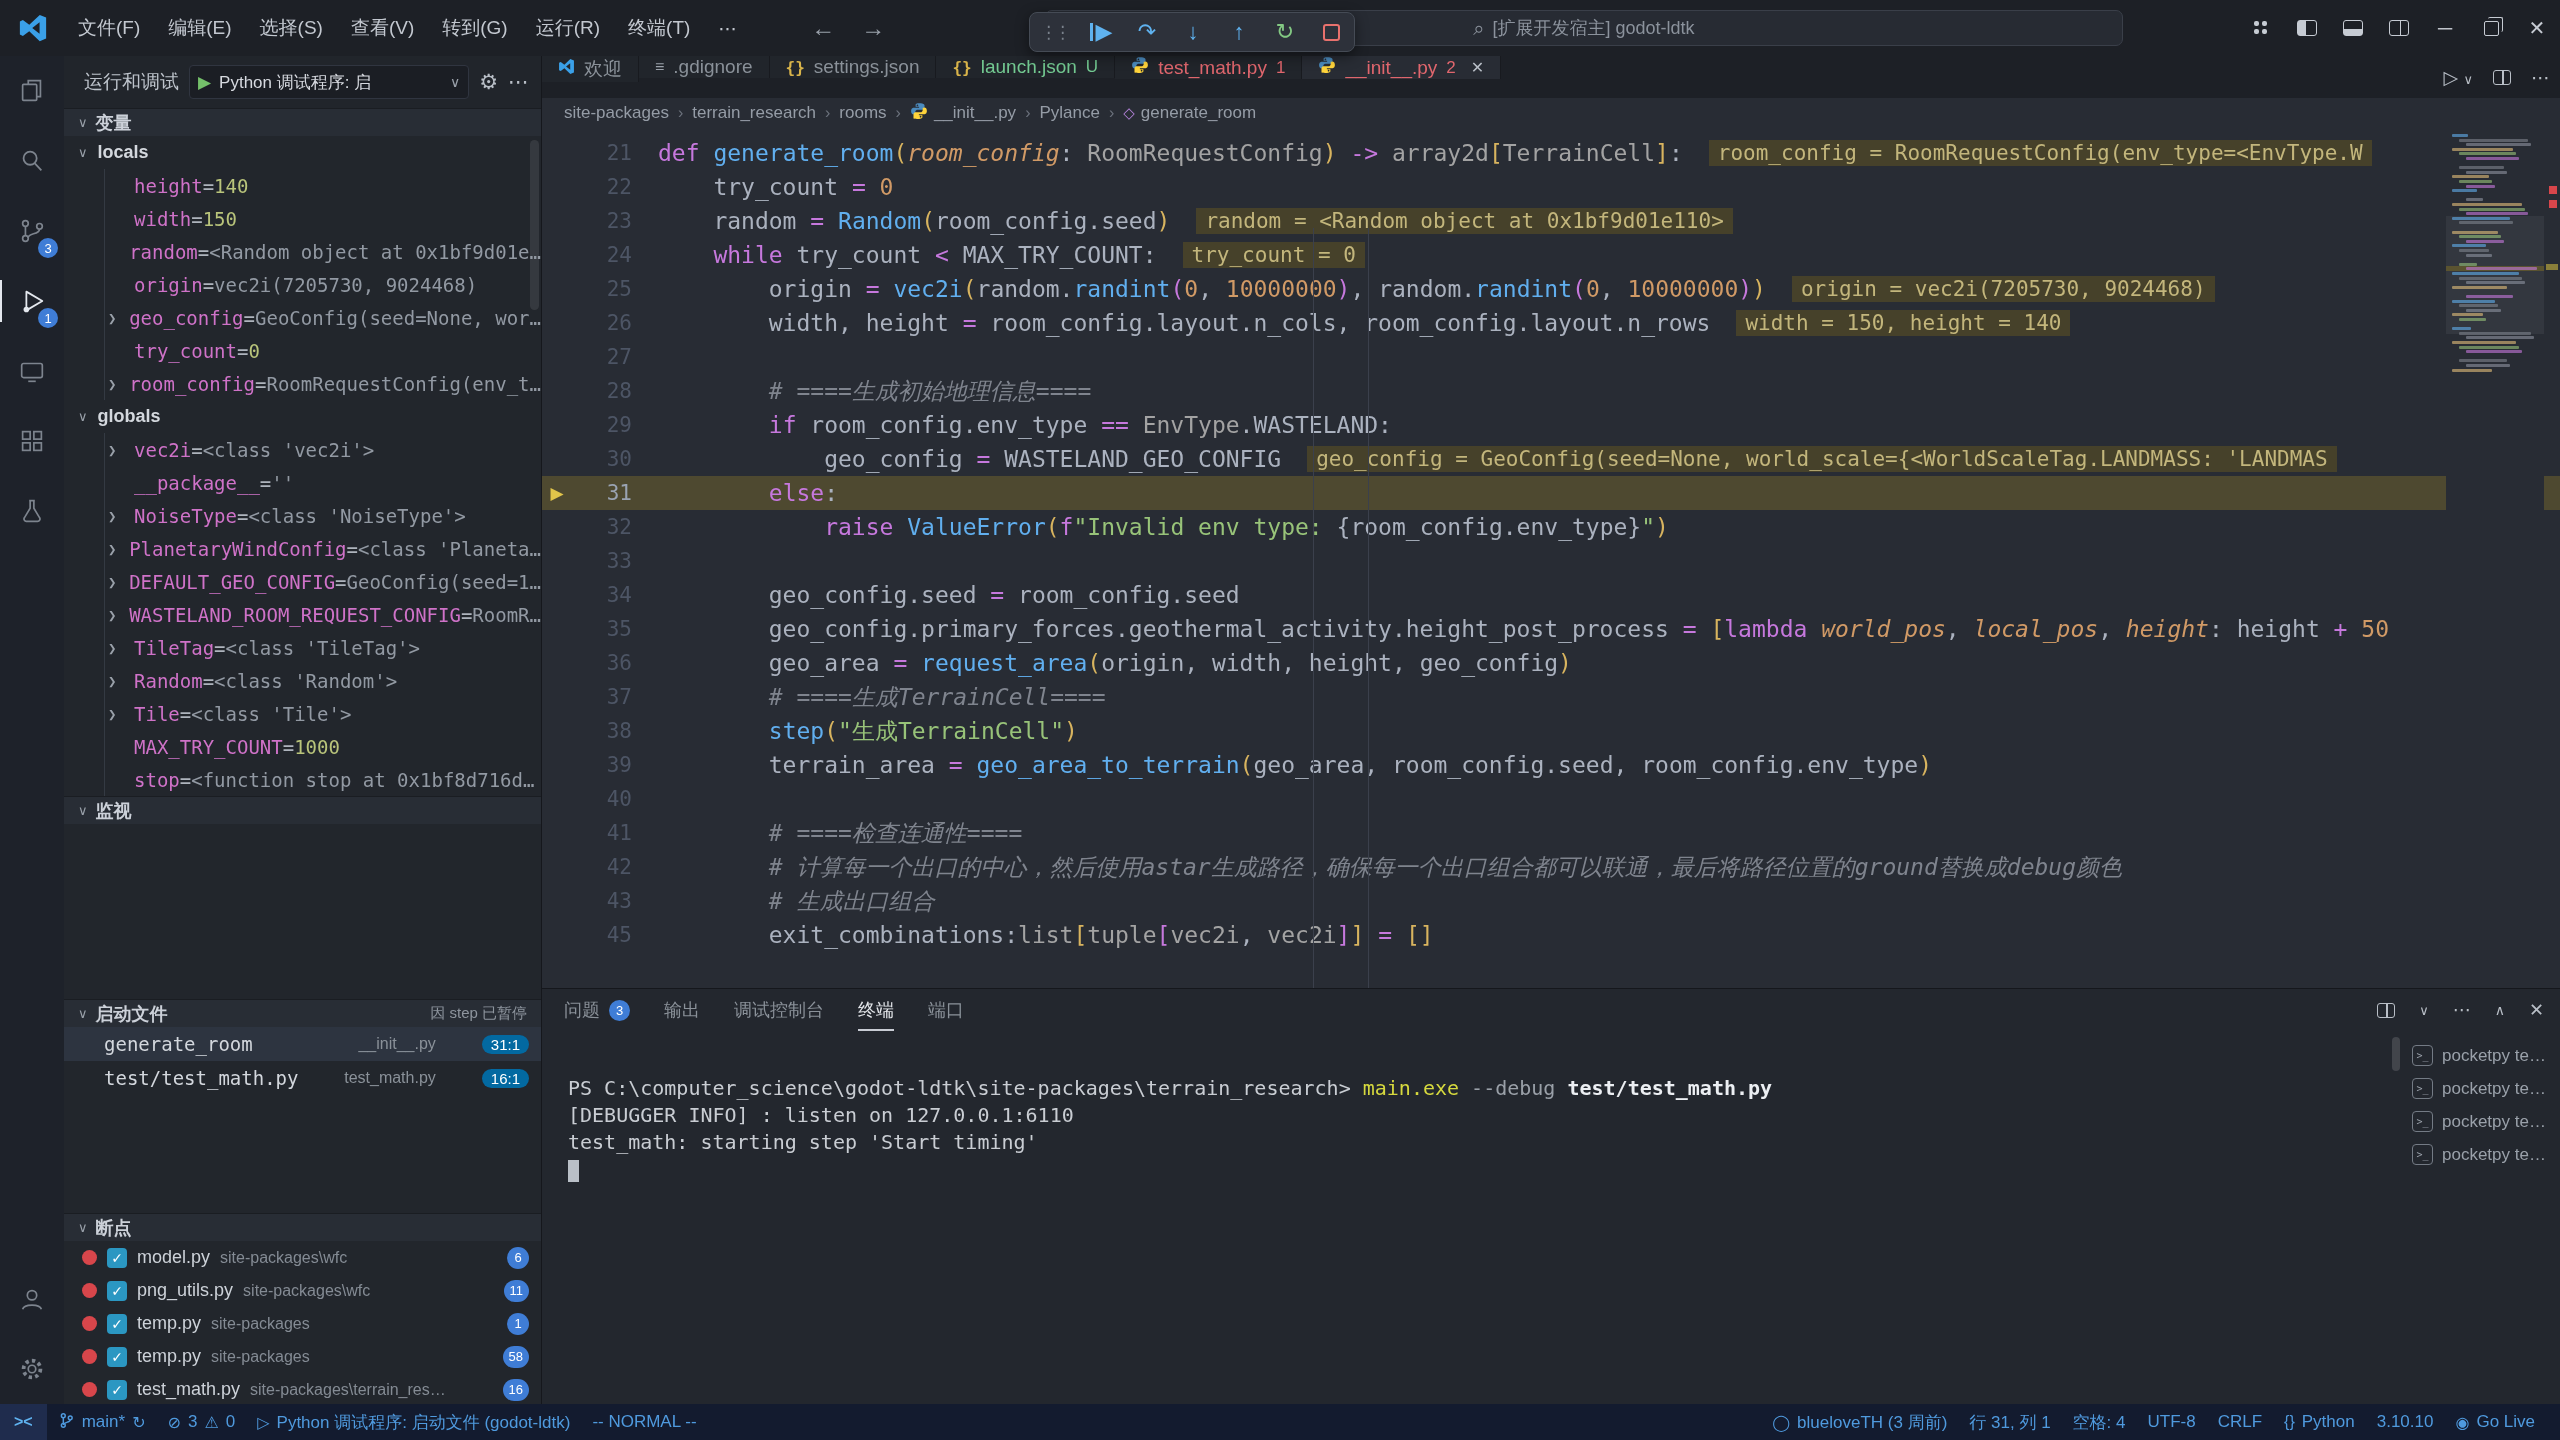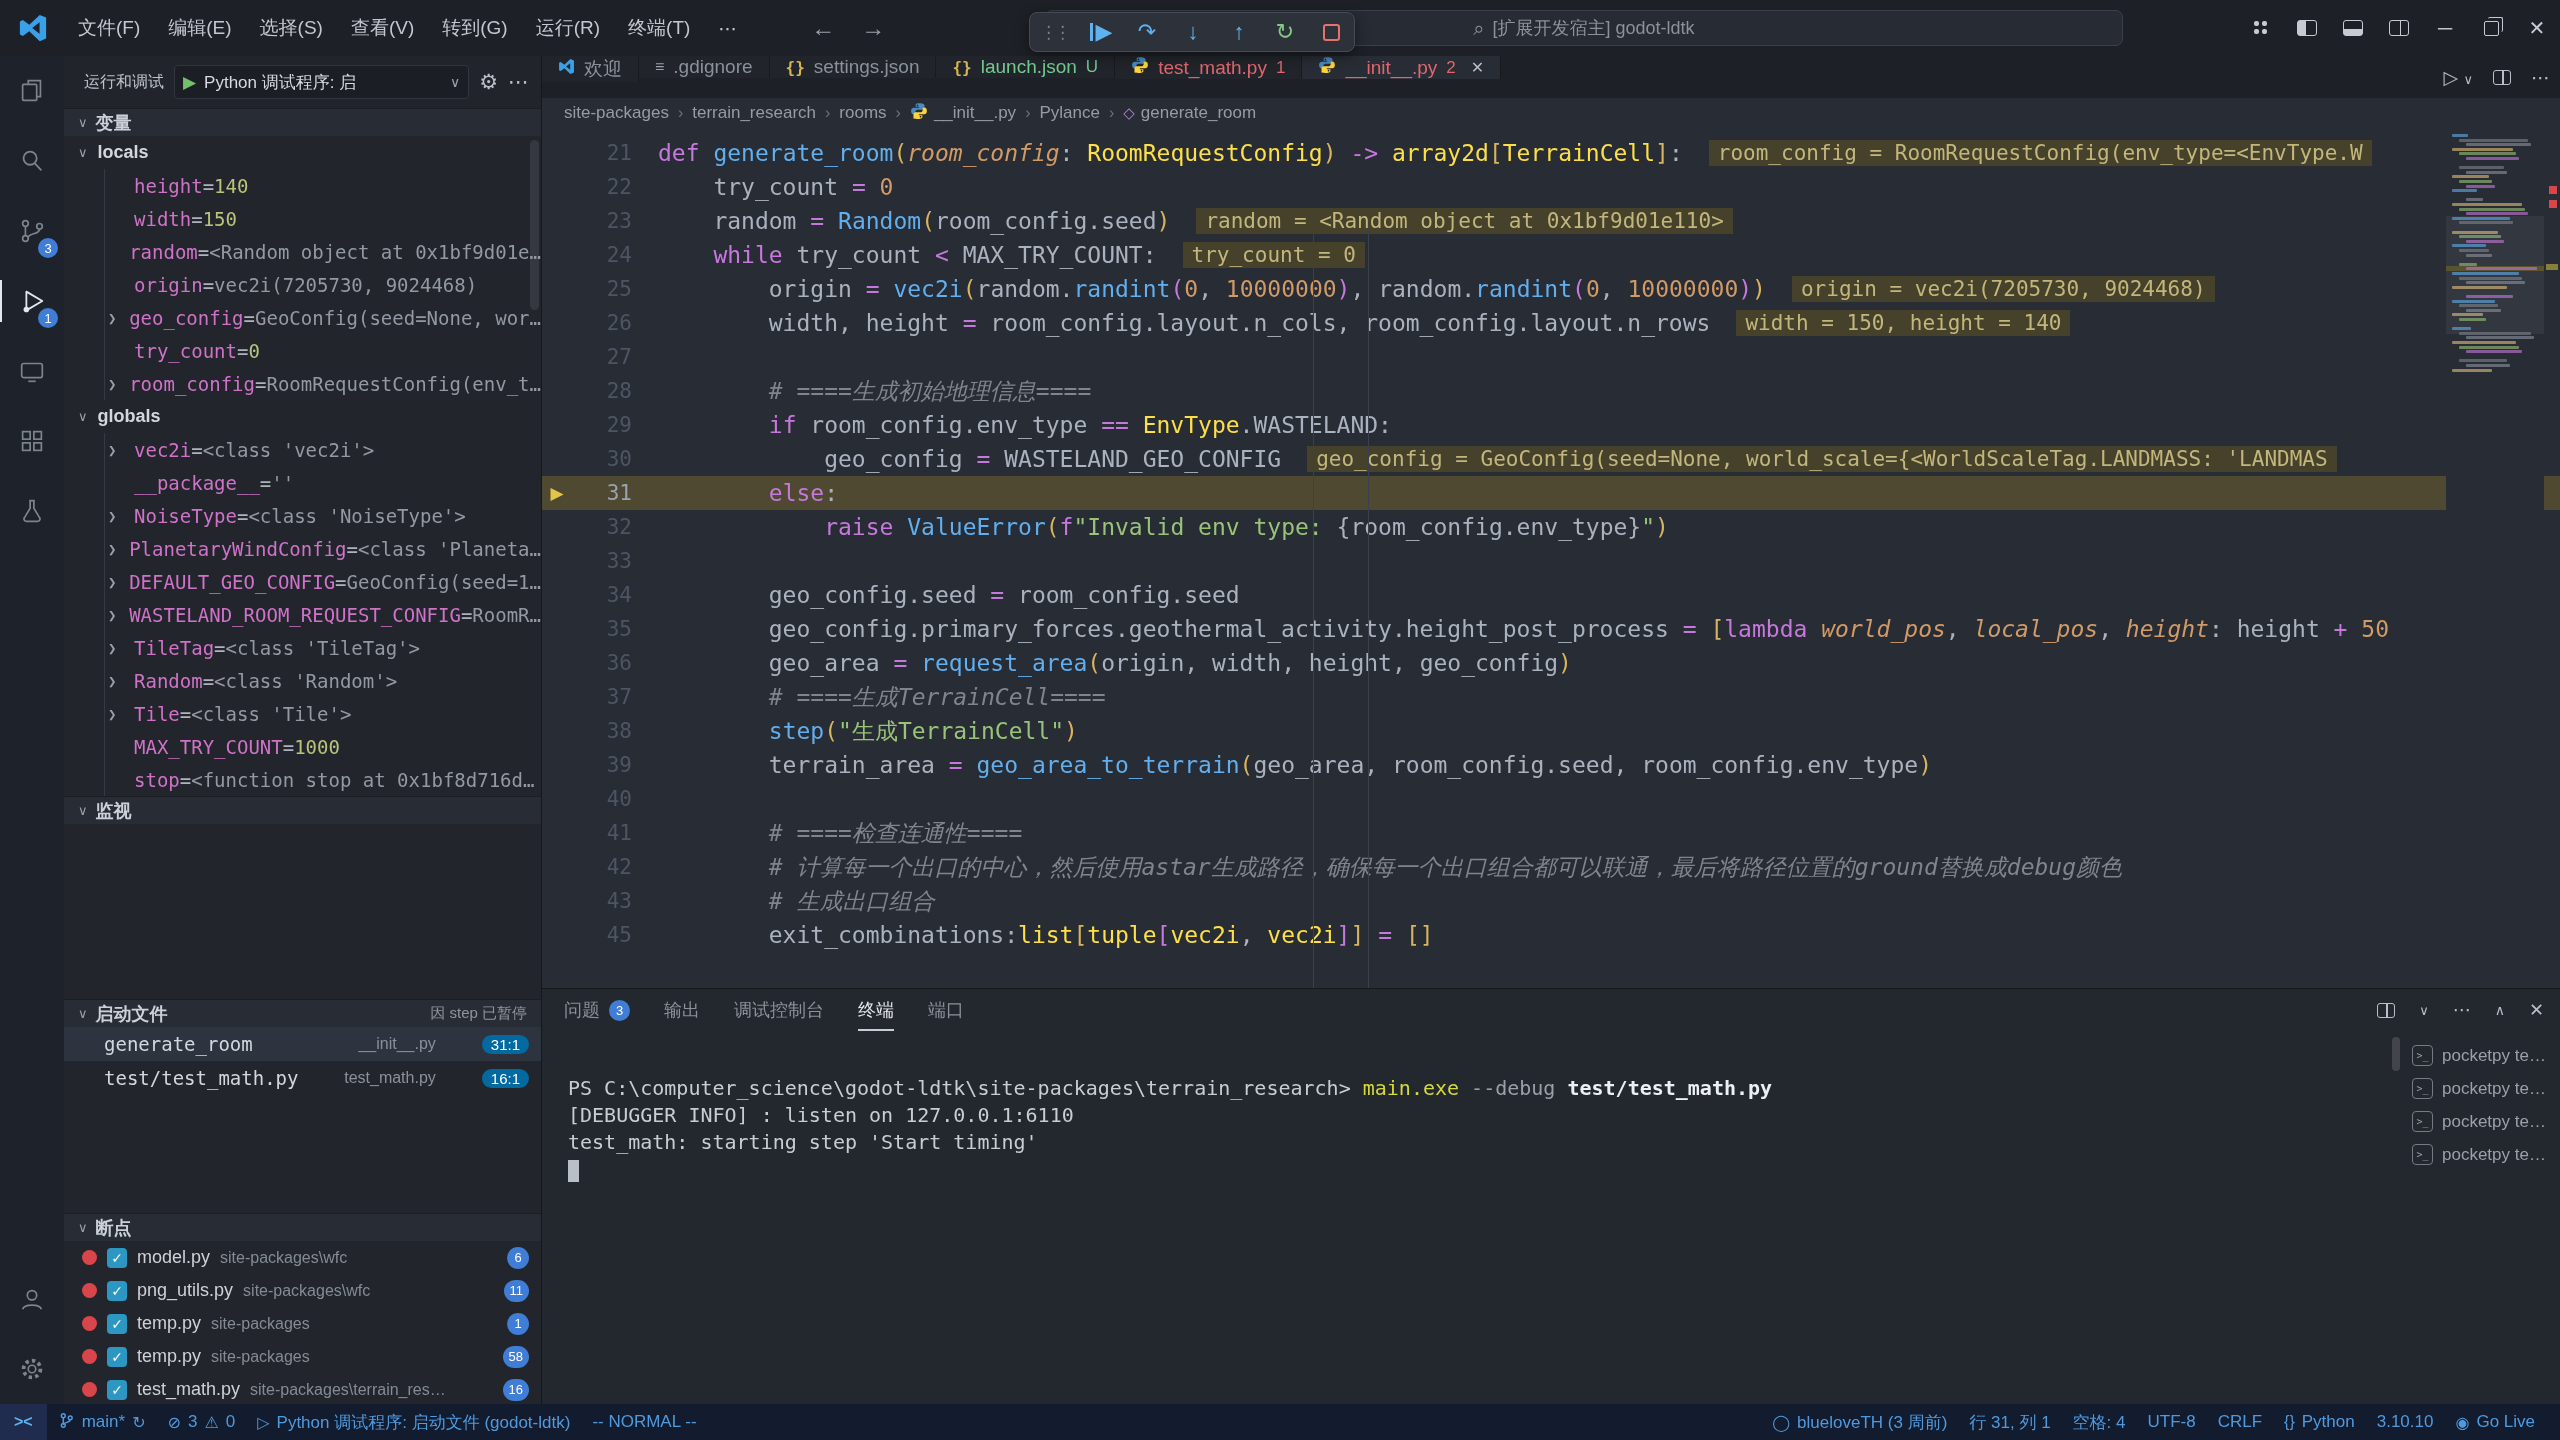--- a/index.html
+++ b/index.html
@@ -47,21 +47,21 @@
   .aitem.active { color:#e4e8ee; }
   .aitem.active::before { content:""; position:absolute; left:0; top:14px; bottom:14px; width:2px; background:#e4e8ee; }
   .abadge { position:absolute; right:6px; bottom:8px; min-width:20px; height:20px; border-radius:10px;
     background:#3f7dd6; color:#fff; font-size:13px; display:flex; align-items:center; justify-content:center; padding:0 5px; }
   .abottom { position:absolute; bottom:0; left:0; width:64px; }
 
   
   .sidebar { position:absolute; left:64px; top:56px; width:478px; bottom:36px; background:#21252b;
     border-right:1px solid #15171c; overflow:hidden; }
   .sb-head { height:52px; display:flex; align-items:center; padding:0 12px 0 20px; gap:10px; }
-  .sb-title { color:#bdc3cb; font-size:16px; white-space:nowrap; }
+  .sb-title { color:#bdc3cb; font-size:19px; white-space:nowrap; }
   .launch-select { flex:1; height:34px; background:#1b1e24; border:1px solid #303540; border-radius:4px;
     display:flex; align-items:center; padding:0 8px; gap:8px; min-width:0; }
   .launch-select .play { color:#74c06a; font-size:17px; }
   .launch-select .txt { color:#d7dae0; font-size:17px; white-space:nowrap; overflow:hidden; }
   .launch-select .chev { color:#9aa1aa; font-size:14px; margin-left:auto; }
   .sb-gear,.sb-dots { color:#b9bfc7; font-size:21px; }
   .section-head { height:28px; background:#282d35; display:flex; align-items:center; gap:8px;
     padding:0 14px; border-top:1px solid #1a1d22; }
   .section-head .chv { color:#9aa1aa; font-size:13px; }
   .section-head .lbl { color:#ccd1d9; font-size:18px; font-weight:bold; }
@@ -117,21 +117,21 @@
   .code-scroll { position:absolute; left:0; right:0; top:-26px; }
   .cl { height:34px; display:flex; align-items:center; position:relative; }
   .cl.cur { background:#4e4930; }
   .cl .gut { width:116px; flex:none; display:flex; align-items:center; }
   .cl .arrow { width:30px; text-align:center; color:#e2c54a; font-size:17px; }
   .cl .lnum { width:60px; text-align:right; color:#4d5565; font-family:"DejaVu Sans Mono",monospace; font-size:21px; }
   .cl.cur .lnum { color:#9aa3b2; }
   .cl .ctext { white-space:pre; font-family:"DejaVu Sans Mono",monospace; font-size:23px; }
   .cl .chip { margin-left:26px; background:#46412a; color:#c3b67c; font-family:"DejaVu Sans Mono",monospace;
     font-size:21px; padding:1px 9px; white-space:nowrap; flex:none; }
-  .s-kw{color:#c678dd} .s-fn{color:#61afef} .s-cl{color:#fde047} .s-nu{color:#d19a66}
+  .s-kw{color:#c678dd} .s-fn{color:#61afef} .s-cl{color:#a3a3a3} .s-nu{color:#d19a66}
   .s-st{color:#98c379} .s-cm{color:#7f848e;font-style:italic} .s-df{color:#abb2bf}
   .s-b1{color:#d8b45f} .s-b2{color:#c678dd} .s-prm{color:#d19a66;font-style:italic}
   .iguide { position:absolute; width:1px; background:#3b404c; top:100px; bottom:0; z-index:1; }
 
   
   .minimap { position:absolute; right:16px; top:72px; width:98px; bottom:416px; background:#282c34; overflow:hidden; }
   .mm-bar { position:absolute; height:3px; border-radius:1px; opacity:.6; }
   .mm-slider { position:absolute; left:0; right:0; top:88px; height:118px; background:rgba(255,255,255,.055); }
   .mm-cur { position:absolute; left:0; right:0; top:138px; height:5px; background:#5a5330; }
   .ruler { position:absolute; right:0; top:72px; width:16px; bottom:416px; }

